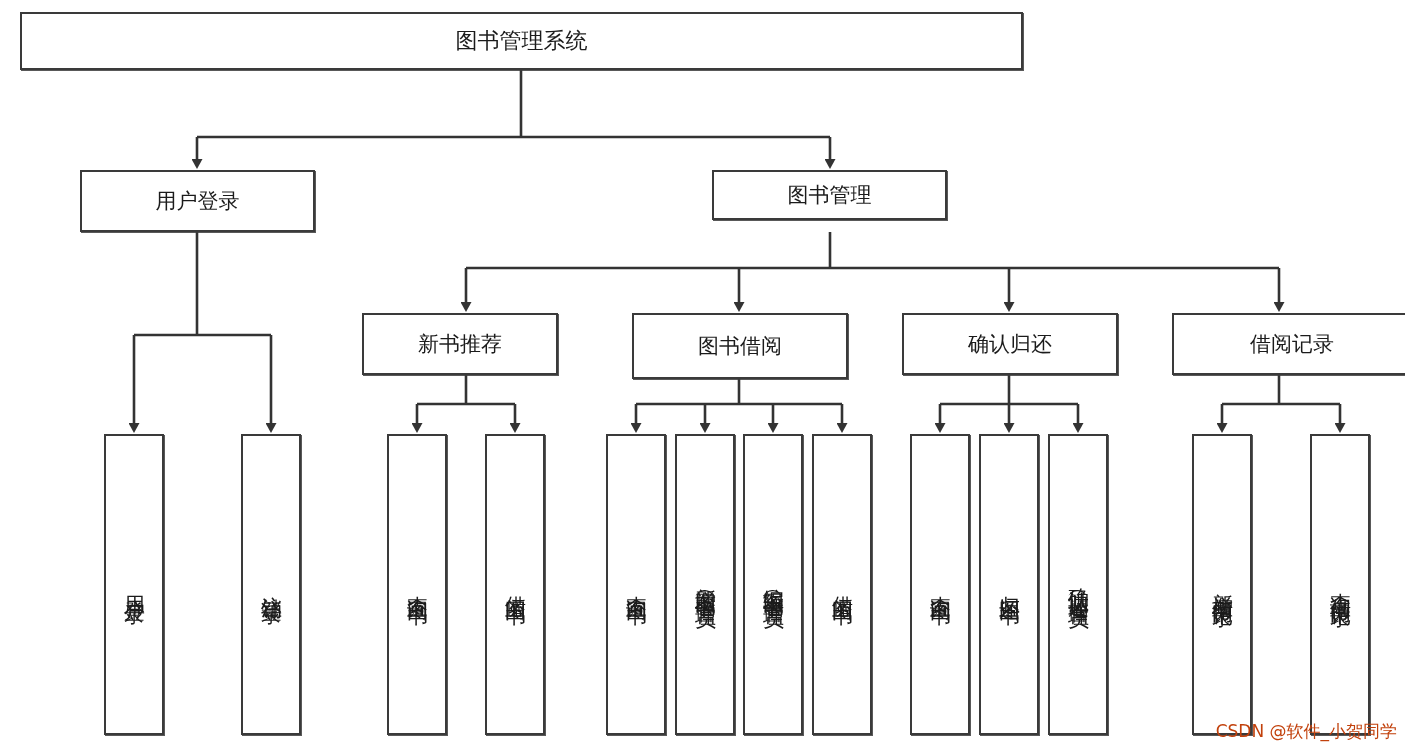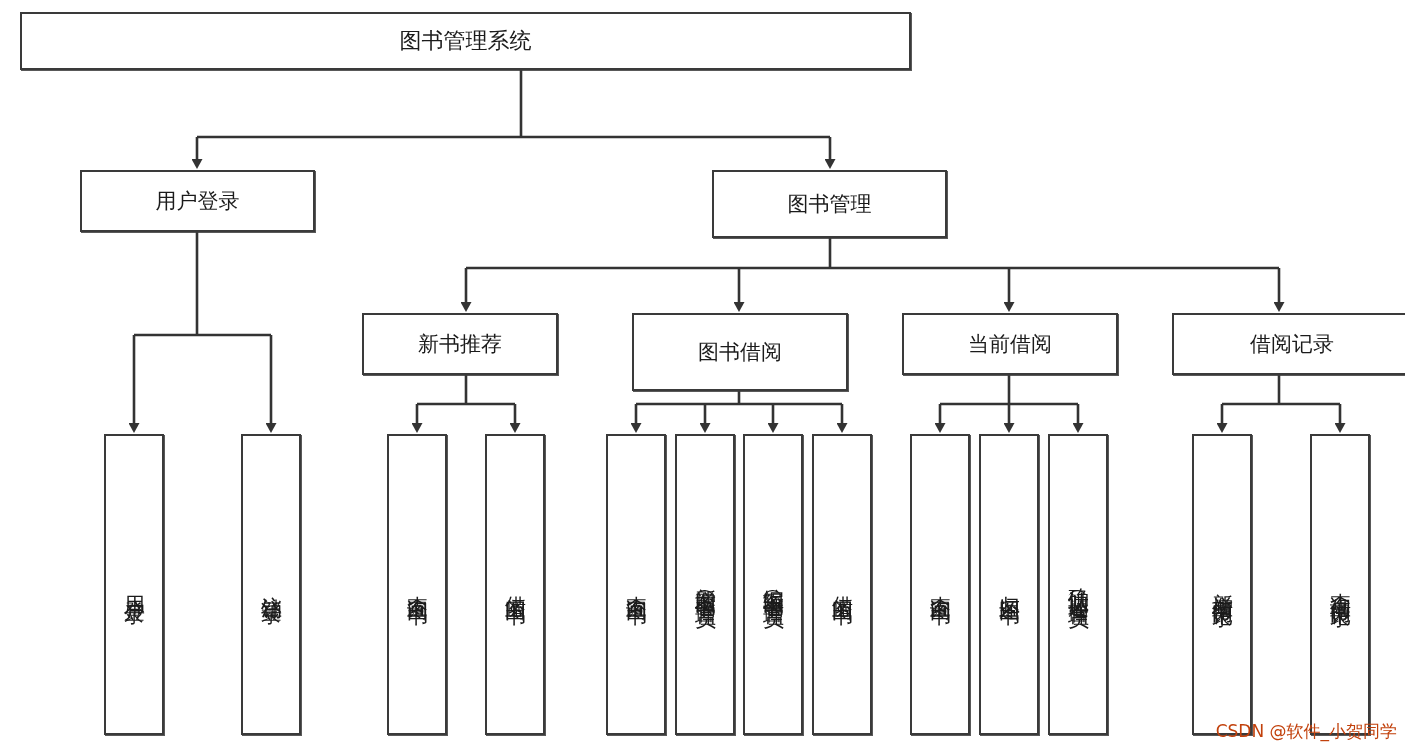--- a/index.html
+++ b/index.html
@@ -124,39 +124,39 @@
       <path d="M1009,404 L1009,424" marker-end="url(#arrow)"></path>
       <path d="M1078,404 L1078,424" marker-end="url(#arrow)"></path>
 
       <path d="M1279,375 L1279,404"></path>
       <path d="M1222,404 L1340,404"></path>
       <path d="M1222,404 L1222,424" marker-end="url(#arrow)"></path>
       <path d="M1340,404 L1340,424" marker-end="url(#arrow)"></path>
     </g>
   </svg>
 
-  <div class="node horiz root" style="left:20px; top:12px; width:891px; height:58px;">
+  <div class="node horiz root" style="left:20px; top:12px; width:1003px; height:58px;">
     <span class="lbl">图书管理系统</span>
   </div>
 
   <div class="node horiz" style="left:80px; top:170px; width:235px; height:62px;">
     <span class="lbl">用户登录</span>
   </div>
-  <div class="node horiz" style="left:712px; top:170px; width:235px; height:68px;">
+  <div class="node horiz" style="left:712px; top:170px; width:235px; height:50px;">
     <span class="lbl">图书管理</span>
   </div>
 
   <div class="node horiz" style="left:362px; top:313px; width:196px; height:62px;">
     <span class="lbl">新书推荐</span>
   </div>
-  <div class="node horiz" style="left:632px; top:313px; width:216px; height:78px;">
+  <div class="node horiz" style="left:632px; top:313px; width:216px; height:66px;">
     <span class="lbl">图书借阅</span>
   </div>
   <div class="node horiz" style="left:902px; top:313px; width:216px; height:62px;">
-    <span class="lbl">当前借阅</span>
+    <span class="lbl">确认归还</span>
   </div>
   <div class="node horiz" style="left:1172px; top:313px; width:240px; height:62px;align-items:center;">
     <span class="lbl">借阅记录</span>
   </div>
 
   <div class="node vert" style="left:104px; top:434px; width:60px; height:301px;">
     <span class="lbl">用户登录</span>
   </div>
   <div class="node vert" style="left:241px; top:434px; width:60px; height:301px;">
     <span class="lbl">注销登录</span>

